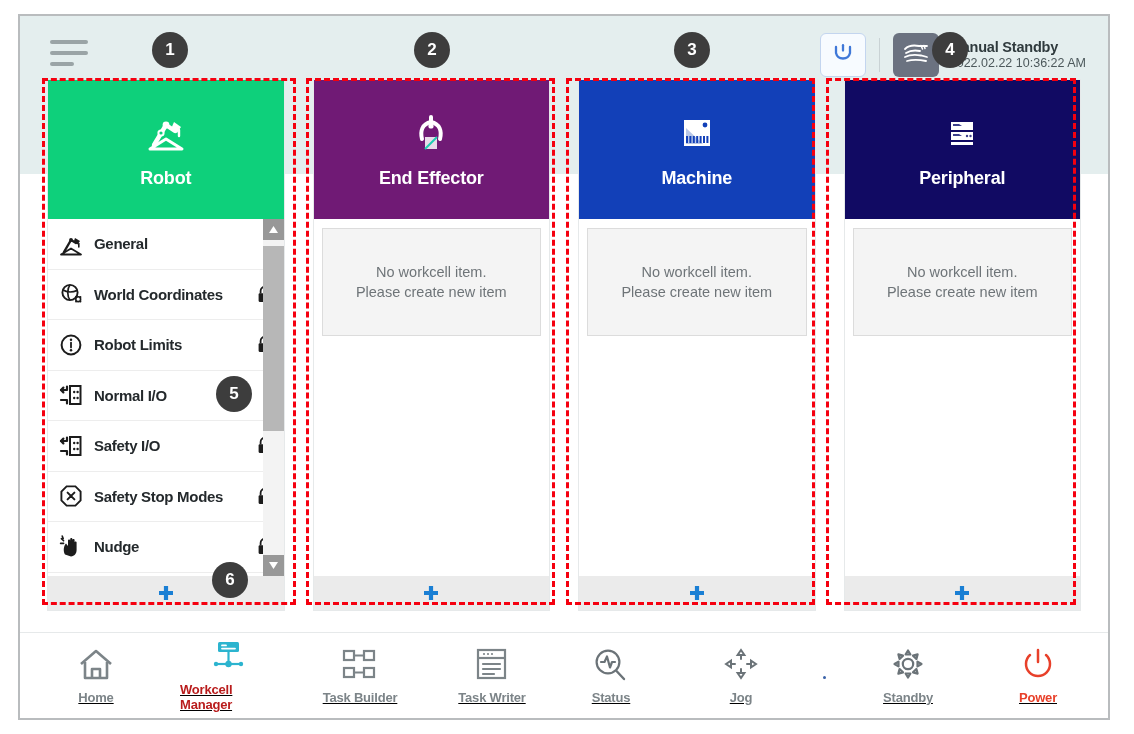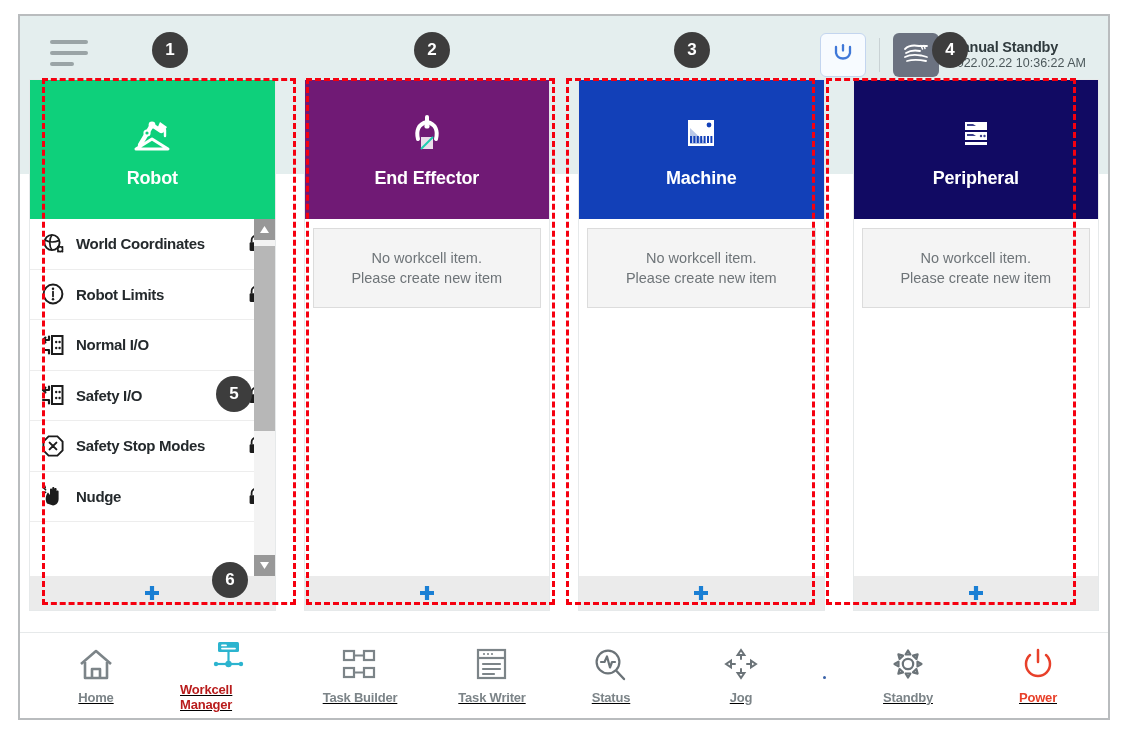--- a/index.html
+++ b/index.html
@@ -65,21 +65,21 @@
     font-size: 14.5px; font-weight: bold; color: #2f3a3d;
     letter-spacing: -0.2px;
   }
   #status-time { font-size: 12.5px; color: #4c585b; }
 
   
   #card-grid {
     position: absolute; left: 0; top: 64px;
     width: 100%; height: 530px;
     display: flex;
-    padding: 0 10px;
+    padding: 0 28px;
     gap: 30px;
   }
   .card {
     flex: 1 1 0;
     display: flex; flex-direction: column;
     background: #ffffff;
     box-shadow: 0 0 0 1px #e6e9ea;
   }
   .card-header {
     height: 139px;
@@ -97,21 +97,21 @@
   .card-footer {
     height: 34px; background: #ebebeb;
     display: flex; align-items: center; justify-content: center;
     cursor: pointer;
   }
   .plus-icon { width: 20px; height: 20px; display: block; }
 
   
   .empty-state {
     margin: 9px 8px 0 8px;
-    height: 80px;
+    height: 108px;
     border: 1px solid #dcdcdc;
     background: #f4f4f4;
     display: flex; flex-direction: column;
     align-items: center; justify-content: center;
     gap: 4px;
   }
   .empty-line { font-size: 14.5px; color: #6e7478; }
 
   
   #robot-menu {
@@ -243,20 +243,31 @@
           <circle cx="24" cy="14" r="3.4" fill="#ffffff"></circle>
           <circle cx="19" cy="22" r="2.6" fill="#0ed07b" stroke="#ffffff" stroke-width="2"></circle>
           <path d="M32 11 L39 16 L35 22 L29 18 Z" fill="#ffffff"></path>
           <path d="M37 19 L37 25" stroke="#ffffff" stroke-width="2.4" stroke-linecap="round"></path>
           <path d="M8 38 L24 28 L40 38 Z" fill="none" stroke="#ffffff" stroke-width="3" stroke-linejoin="round"></path>
         </svg>
         <div class="card-title">Robot</div>
       </div>
       <div class="card-body">
         <div id="robot-menu">
+            <div class="menu-item">
+              <svg class="menu-icon" viewBox="0 0 26 26">
+                <path d="M6 21 L13 9 L18 12" fill="none" stroke="#1c1c1c" stroke-width="2.4" stroke-linecap="round" stroke-linejoin="round"></path>
+                <circle cx="13" cy="9" r="1.9" fill="#1c1c1c"></circle>
+                <path d="M17 7 L22 10 L19.6 13.6 L15.6 11 Z" fill="#1c1c1c"></path>
+                <path d="M20.8 12.6 L20.8 16" stroke="#1c1c1c" stroke-width="1.6" stroke-linecap="round"></path>
+                <path d="M3 23.5 L13 17.5 L23 23.5 Z" fill="none" stroke="#1c1c1c" stroke-width="1.8" stroke-linejoin="round"></path>
+              </svg>
+              <span class="menu-label">General</span>
+              <span class="menu-lock hidden"></span>
+            </div>
             <div class="menu-item">
               <svg class="menu-icon" viewBox="0 0 26 26">
                 <circle cx="12" cy="11.5" r="7.6" fill="none" stroke="#1c1c1c" stroke-width="1.9"></circle>
                 <path d="M4.6 8.8 C8 11 14 11.6 19.4 9.4" fill="none" stroke="#1c1c1c" stroke-width="1.7"></path>
                 <path d="M12 4 C9 7.5 9 15.5 12 19" fill="none" stroke="#1c1c1c" stroke-width="1.7"></path>
                 <path d="M18 16 L22.5 20.5 M18 20.5 L22.5 16" stroke="#1c1c1c" stroke-width="1.8" stroke-linecap="round"></path>
                 <circle cx="20.2" cy="18.2" r="2.4" fill="#ffffff" stroke="#1c1c1c" stroke-width="1.6"></circle>
               </svg>
               <span class="menu-label">World Coordinates</span>
               <svg class="menu-lock" viewBox="0 0 15 17">

